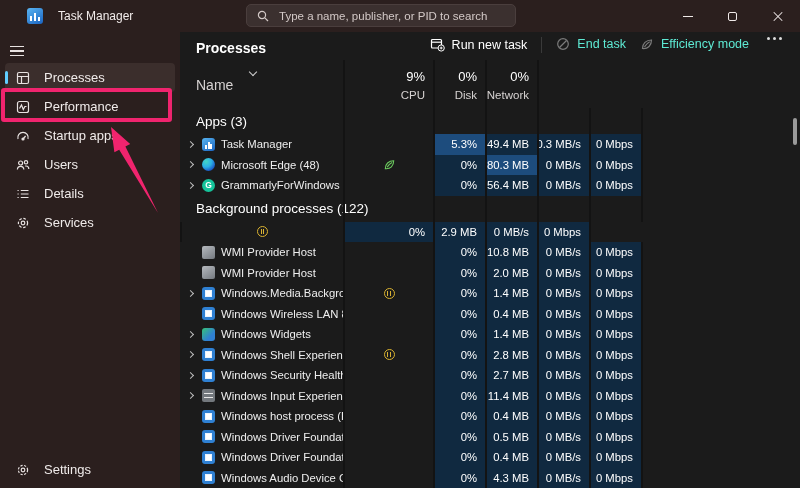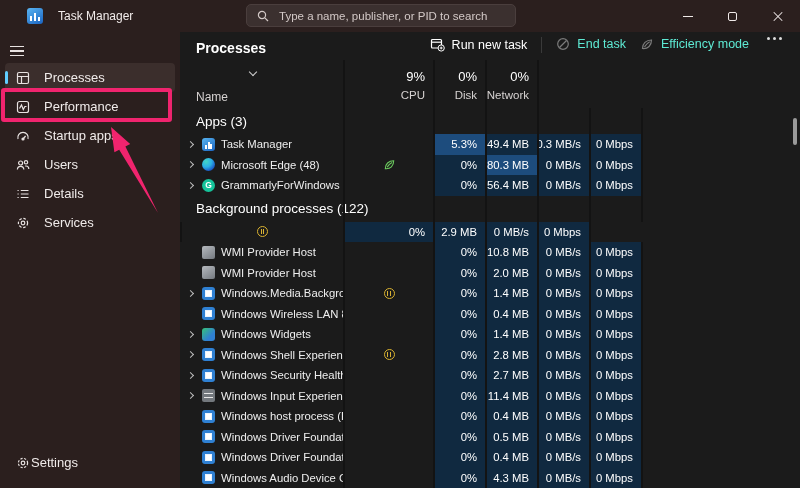--- a/index.html
+++ b/index.html
@@ -38,42 +38,42 @@
   
   .sidebar{position:absolute;left:0;top:32px;width:180px;height:456px;background:var(--brown);z-index:2}
   .hamburger{position:absolute;left:10px;top:10px;width:24px;height:18px;display:flex;flex-direction:column;justify-content:center;gap:3px}
   .hamburger i{display:block;width:14px;height:1.6px;background:#e8e2e1}
   .nav{position:absolute;left:0;top:31px;width:180px}
   .nav-item{position:relative;height:29px;margin:0 5px;border-radius:4px;display:flex;align-items:center;gap:13px;padding-left:10px}
   .nav-item .lbl{font-size:13px;color:#f0ebea}
   .nav-item svg{flex:none}
   .nav-item.selected{background:#3b2e2c}
   .nav-item.selected::before{content:"";position:absolute;left:0;top:8px;bottom:8px;width:3px;border-radius:2px;background:var(--accent)}
-  .settings-item{position:absolute;left:5px;right:5px;bottom:4px;height:29px;border-radius:4px;display:flex;align-items:flex-start;padding-left:10px}
+  .settings-item{position:absolute;left:5px;right:5px;bottom:4px;height:29px;border-radius:4px;display:flex;align-items:center;gap:13px;padding-left:10px}
   .settings-item .lbl{font-size:13px;color:#f0ebea}
 
   
   .main{position:absolute;left:180px;top:32px;width:620px;height:456px;background:var(--panel);z-index:1}
   .main-header{position:absolute;left:0;top:0;width:100%;height:28px}
   .page-title{position:absolute;left:16px;top:8px;font-size:14px;font-weight:700;color:#fff}
   .toolbar{position:absolute;right:14px;top:5px;height:22px;display:flex;align-items:flex-start;gap:14px}
   .tb-btn{display:flex;align-items:center;gap:7px;font-size:12.5px;color:#fff;white-space:nowrap}
   .tb-btn.disabled{color:#5eead4}
   .tb-divider{width:1px;height:16px;background:#3a3a3a}
   .tb-more{display:flex;gap:3px;padding:0 4px}
   .tb-more i{width:3px;height:3px;border-radius:50%;background:#ddd}
 
   
   .table{position:absolute;left:0;top:28px;width:100%;bottom:0;display:flex;flex-direction:column}
   .grid{display:grid;grid-template-columns:163px 90px 52px 52px 52px 52px 1fr}
   .vb{border-left:2px solid #131313}
   .thead{height:48px;position:relative}
   .th{position:relative;height:48px}
   .sort-chev{position:absolute;left:70px;top:9px;width:6px;height:6px;border-right:1.4px solid #cfcfcf;border-bottom:1.4px solid #cfcfcf;transform:rotate(45deg)}
-  .th-label{position:absolute;bottom:4px;font-size:12px;color:#d6d2d1}
+  .th-label{position:absolute;bottom:15px;font-size:14px;color:#d6d2d1}
   .th-label.l16{left:16px}
   .th-label.l9{left:9px}
   .th-usage{position:absolute;top:9px;right:8px;font-size:13px;color:#fff}
   .th-sub{position:absolute;bottom:7px;right:8px;font-size:11.5px;color:#d6d2d1}
 
   .sec-row{height:26px;display:grid;grid-template-columns:163px 90px 52px 52px 52px 52px 1fr;align-items:center}
   .sec-row .sec-name{padding-left:16px;font-size:13.5px;color:#fff;white-space:nowrap;grid-column:1}
   .sec-cell{height:100%}
 
   .prow{height:20.5px;display:grid;grid-template-columns:163px 90px 52px 52px 52px 52px 1fr;align-items:stretch}

